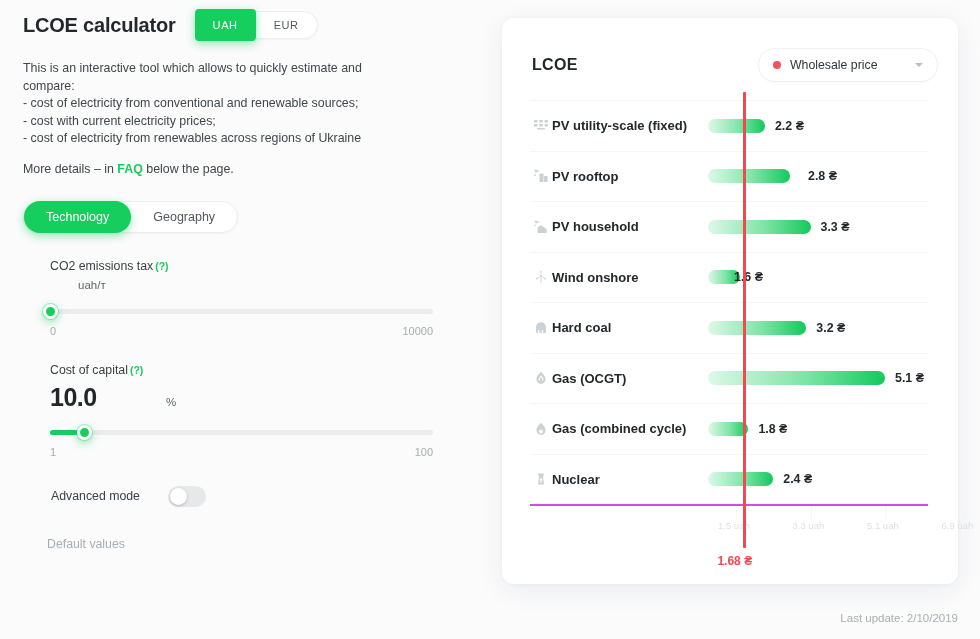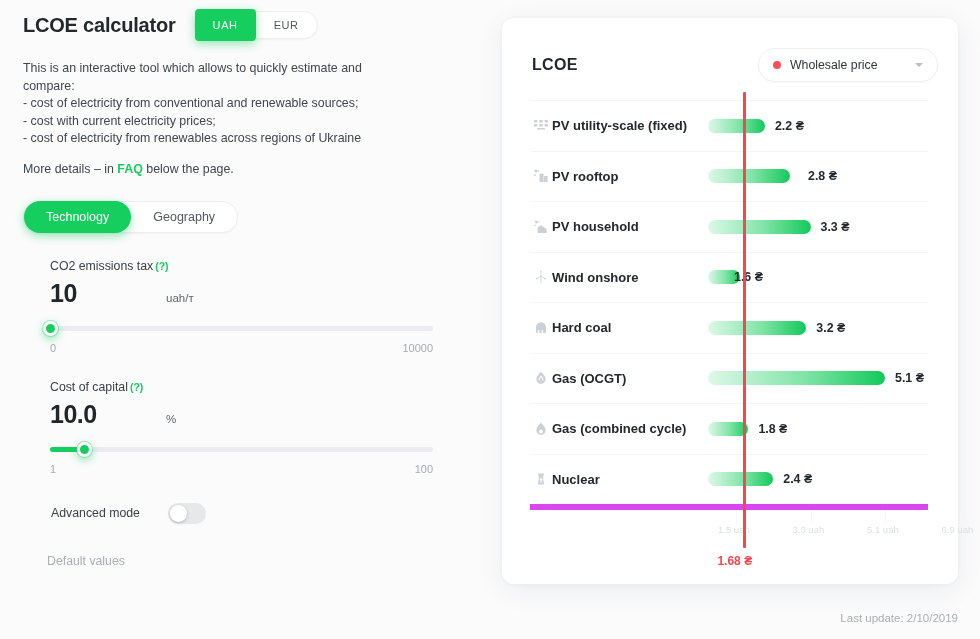--- a/index.html
+++ b/index.html
@@ -111,21 +111,21 @@
   .row .name { font-size: 13px; color: #23282d; font-weight: bold; margin-left: 0; white-space: nowrap; }
   .bar {
     position: absolute; height: 14px; border-radius: 7px; top: 50%; transform: translateY(-50%);
     background: linear-gradient(90deg, rgba(21,206,94,.14) 0%, rgba(21,206,94,.55) 55%, #13c95c 100%);
   }
   .barval {
     position: absolute; top: 50%; transform: translateY(-50%);
     font-size: 12.4px; font-weight: bold; color: #23282d; white-space: nowrap;
   }
 
-  .axis { position: relative; margin: 0 30px 0 28px; height: 34px; border-top: 6px solid #d946ef; }
+  .axis { position: relative; margin: 0 30px 0 28px; height: 34px; border-top: 2px solid #d946ef; }
   .tick { position: absolute; top: 14px; font-size: 9.5px; color: #dcdfe2; white-space: nowrap; }
   .gridline { position: absolute; top: 0; width: 1px; height: 14px; background: #f6f7f8; }
 
   .marker-line {
     position: absolute; width: 2.4px; background: #f4474f; border-radius: 1px;
   }
   .marker-label {
     position: absolute; font-size: 12px; font-weight: bold; color: #f4474f; white-space: nowrap;
   }
 
@@ -161,21 +161,20 @@
         <div class="pill active">Technology</div>
         <div class="pill">Geography</div>
       </div>
     </div>
 
     <div class="field">
       <div class="field-label">
         <span>CO2 emissions tax</span><span class="hint">(?)</span>
       </div>
       <div class="value-row">
-        <div class="value-num">10</div>
         <div class="value-unit">uah/т</div>
       </div>
       <div class="slider">
         <div class="track"></div>
         <div class="fill" id="co2-fill" style="width: 0.383px;"></div>
         <div class="knob" id="co2-knob" style="left: -7.117px;"></div>
       </div>
       <div class="range-row">
         <span>0</span>
         <span>10000</span>

